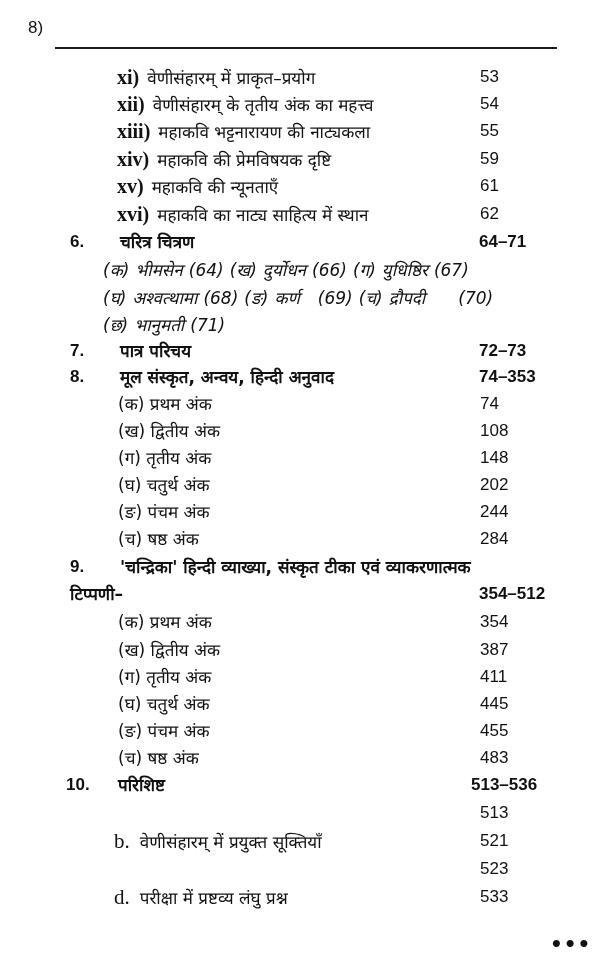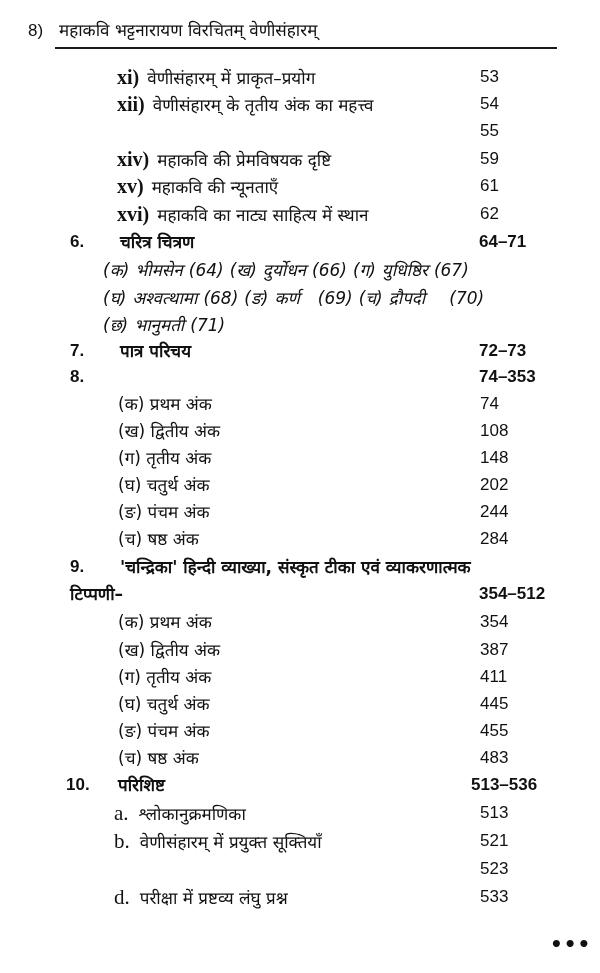--- a/index.html
+++ b/index.html
@@ -36,33 +36,33 @@
     .pg.bold { font-weight: bold; }
     .char-line { position: absolute; left: 103px; font-size: 17px; line-height: 28px; white-space: nowrap; font-style: italic; }
     .char-line span { margin-right: 6px; }
     .dots { position: absolute; left: 550px; top: 932px; font-size: 20px; letter-spacing: 1px; font-weight: bold; }
   </style>
 </head>
 <body>
 
 <div class="header">
   <span class="pgno">8)</span>
-  <span class="title">महाकवि भट्टनारायण विरचितम् वेणीसंहारम्</span>
 </div>
 <div class="rule"></div>
 
 <div class="row" style="top:63px">
   <span class="lbl" style="left:117px"><span class="roman">xi)</span><span>वेणीसंहारम् में प्राकृत–प्रयोग</span></span>
   <span class="pg" style="left:480px">53</span>
 </div>
 <div class="row" style="top:90px">
   <span class="lbl" style="left:117px"><span class="roman">xii)</span><span>वेणीसंहारम् के तृतीय अंक का महत्त्व</span></span>
   <span class="pg" style="left:480px">54</span>
 </div>
 <div class="row" style="top:117px">
+  <span class="lbl" style="left:117px"><span class="roman">xiii)</span><span>महाकवि भट्टनारायण  की नाट्यकला</span></span>
   <span class="pg" style="left:480px">55</span>
 </div>
 <div class="row" style="top:145px">
   <span class="lbl" style="left:117px"><span class="roman">xiv)</span><span>महाकवि की प्रेमविषयक दृष्टि</span></span>
   <span class="pg" style="left:480px">59</span>
 </div>
 <div class="row" style="top:172px">
   <span class="lbl" style="left:117px"><span class="roman">xv)</span><span>महाकवि की न्यूनताएँ</span></span>
   <span class="pg" style="left:480px">61</span>
 </div>
@@ -73,34 +73,35 @@
 
 <div class="row" style="top:228px">
   <span class="num" style="left:70px">6.</span>
   <span class="lbl bold" style="left:120px">चरित्र चित्रण</span>
   <span class="pg bold" style="left:479px">64–71</span>
 </div>
 <div class="char-line" style="top:256px">
   <span>(क)</span><span>भीमसेन</span><span>(64)</span><span>(ख)</span><span>दुर्योधन</span><span>(66)</span><span>(ग)</span><span>युधिष्ठिर</span><span>(67)</span>
 </div>
 <div class="char-line" style="top:284px">
-  <span>(घ)</span><span style="">अश्वत्थामा</span><span>(68)</span><span>(ङ)</span><span style="margin-right:18px">कर्ण</span><span>(69)</span><span>(च)</span><span style="margin-right:24px">द्रौपदी</span><span>(70)</span>
+  <span>(घ)</span><span style="">अश्वत्थामा</span><span>(68)</span><span>(ङ)</span><span style="margin-right:18px">कर्ण</span><span>(69)</span><span>(च)</span><span style="margin-right:33px">द्रौपदी</span><span>(70)</span>
 </div>
 <div class="char-line" style="top:311px">
   <span>(छ)</span><span>भानुमती</span><span>(71)</span>
 </div>
 
 <div class="row" style="top:337px">
   <span class="num" style="left:70px">7.</span>
   <span class="lbl bold" style="left:120px">पात्र परिचय</span>
   <span class="pg bold" style="left:479px">72–73</span>
 </div>
 
 <div class="row" style="top:363px">
   <span class="num" style="left:70px">8.</span>
+  <span class="lbl bold" style="left:120px">मूल संस्कृत, अन्वय, हिन्दी अनुवाद</span>
   <span class="pg bold" style="left:479px">74–353</span>
 </div>
 <div class="row" style="top:390px">
   <span class="lbl" style="left:118px">(क) प्रथम अंक</span>
   <span class="pg" style="left:480px">74</span>
 </div>
 <div class="row" style="top:417px">
   <span class="lbl" style="left:118px">(ख) द्वितीय अंक</span>
   <span class="pg" style="left:480px">108</span>
 </div>
@@ -153,21 +154,20 @@
   <span class="lbl" style="left:118px">(च) षष्ठ अंक</span>
   <span class="pg" style="left:480px">483</span>
 </div>
 
 <div class="row" style="top:771px">
   <span class="num" style="left:66px">10.</span>
   <span class="lbl bold" style="left:118px">परिशिष्ट</span>
   <span class="pg bold" style="left:471px">513–536</span>
 </div>
 <div class="row" style="top:799px">
-  <span class="lbl" style="left:114px"><span class="latin">a.</span><span>श्लोकानुक्रमणिका</span></span>
   <span class="pg" style="left:480px">513</span>
 </div>
 <div class="row" style="top:827px">
   <span class="lbl" style="left:114px"><span class="latin">b.</span><span>वेणीसंहारम् में प्रयुक्त सूक्तियाँ</span></span>
   <span class="pg" style="left:480px">521</span>
 </div>
 <div class="row" style="top:855px">
   <span class="pg" style="left:480px">523</span>
 </div>
 <div class="row" style="top:883px">

